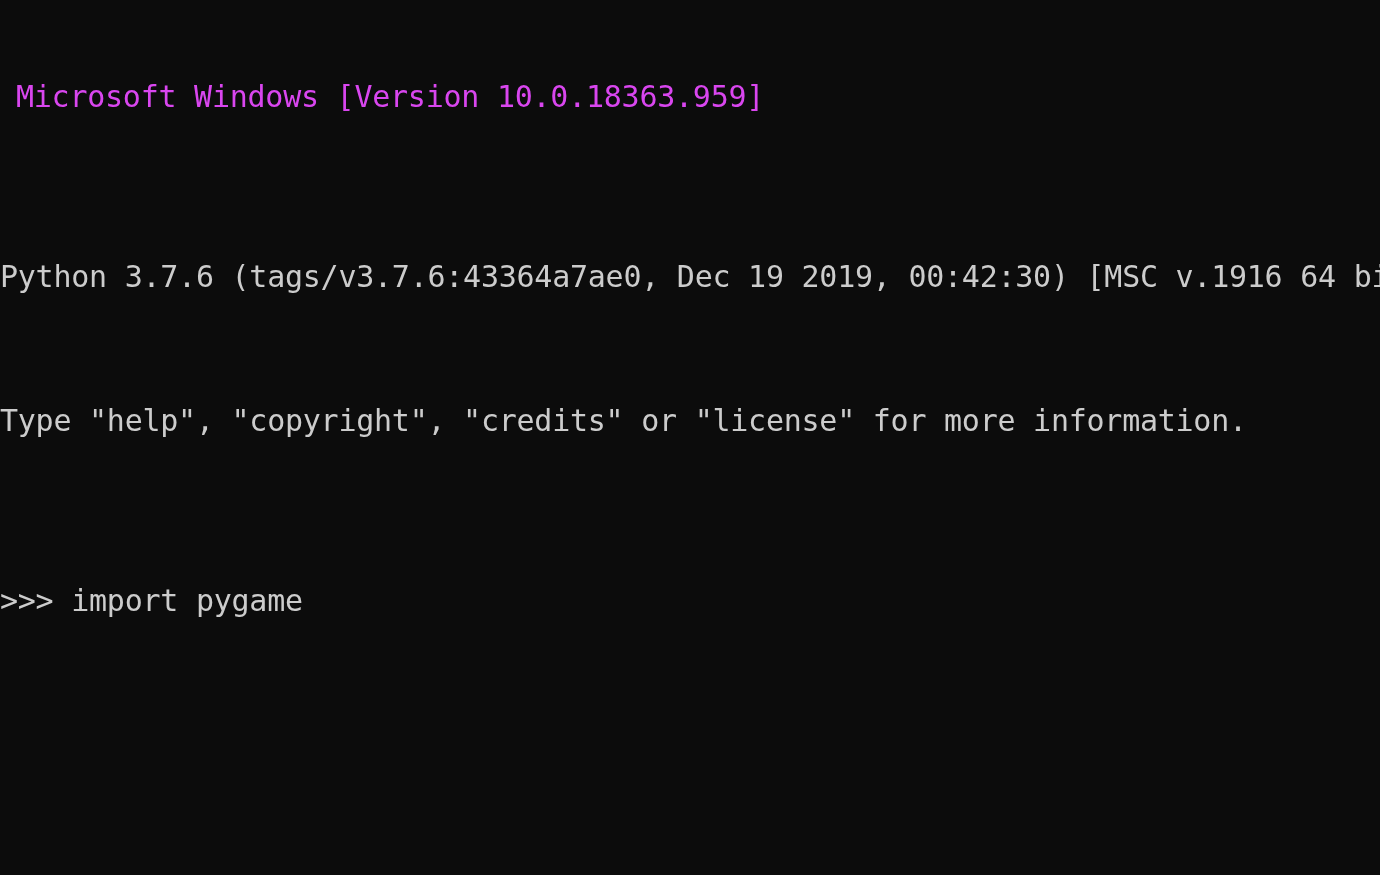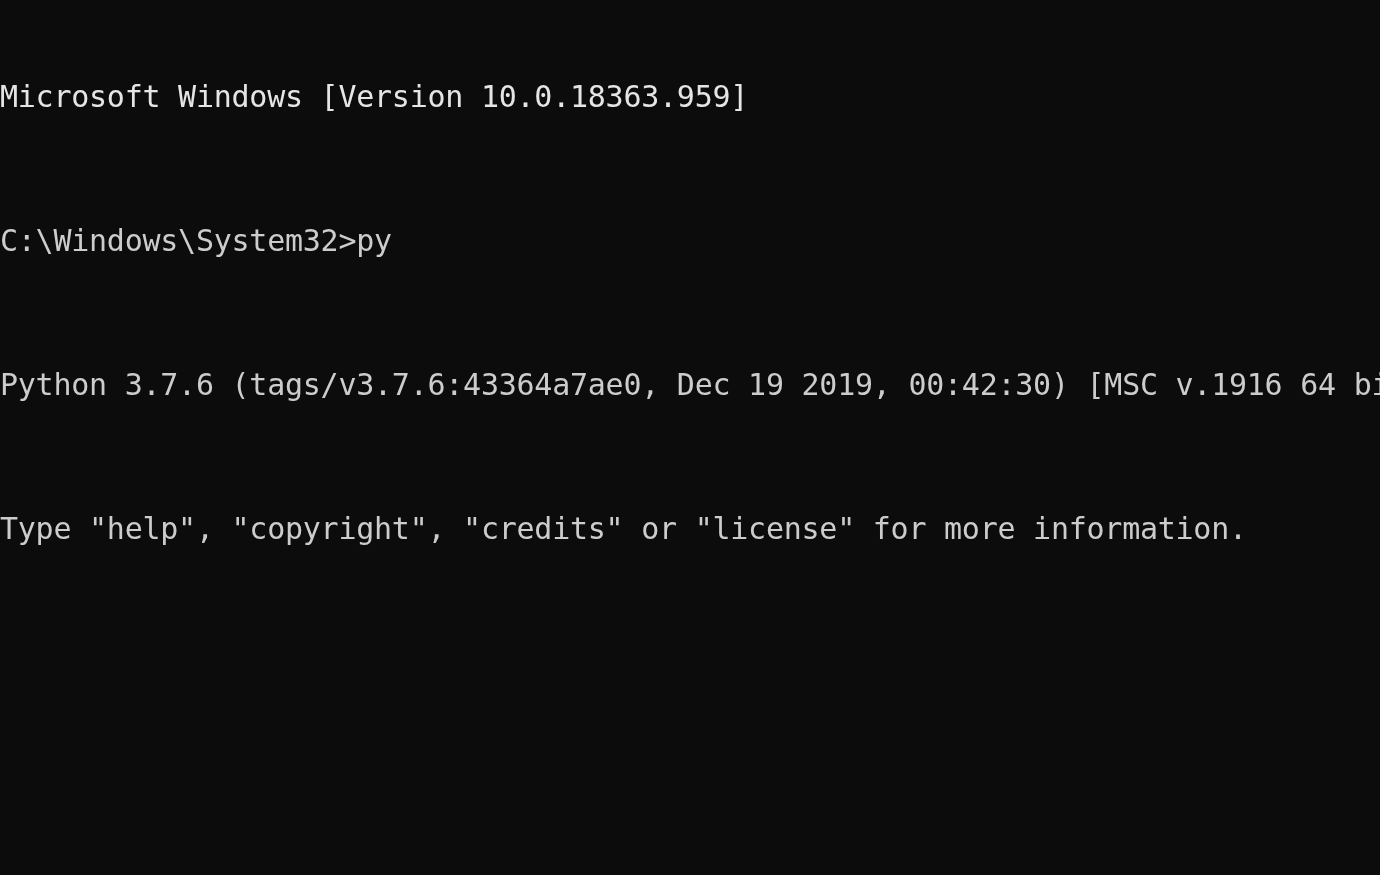--- a/index.html
+++ b/index.html
@@ -33,38 +33,39 @@
     color: #cccccc;
     -webkit-font-smoothing: antialiased;
   }
   .line {
     display: block;
     height: 36px;
     white-space: pre;
     overflow: hidden;
   }
   .partial-top {
-    color: #e5e5e5;
+    color: #d946ef;
+    padding-left: 16px;
   }
 </style>
 </head>
 <body>
 
 <div id="terminal">
   <div id="screen">
 
     <span class="line partial-top">Microsoft Windows [Version 10.0.18363.959]</span>
 
-    <span class="line">C:\Windows\System32&gt;py</span>
 
     <span class="line">Python 3.7.6 (tags/v3.7.6:43364a7ae0, Dec 19 2019, 00:42:30) [MSC v.1916 64 bit (AMD64)] on win32</span>
 
     <span class="line">Type "help", "copyright", "credits" or "license" for more information.</span>
 
 
+    <span class="line">&gt;&gt;&gt; import pygame</span>
 
     
 
     
 
     
 
     
 
     

